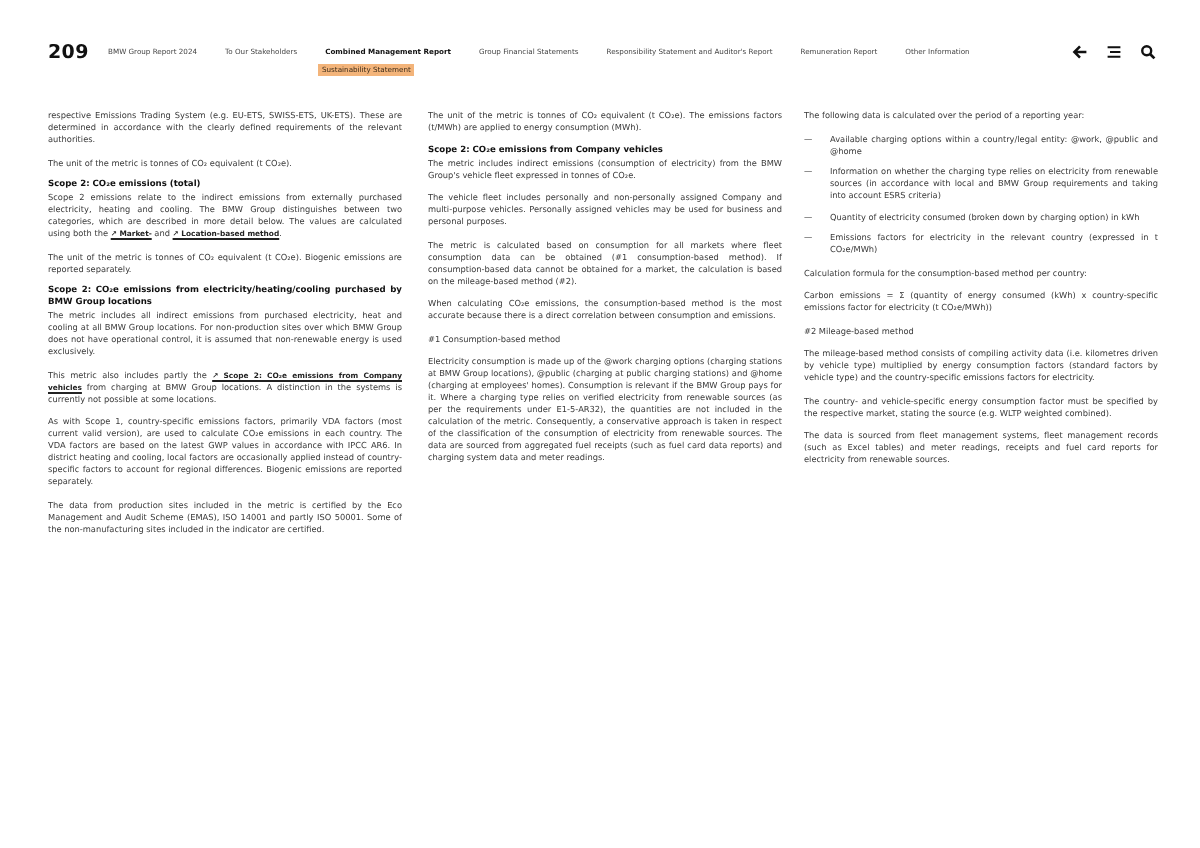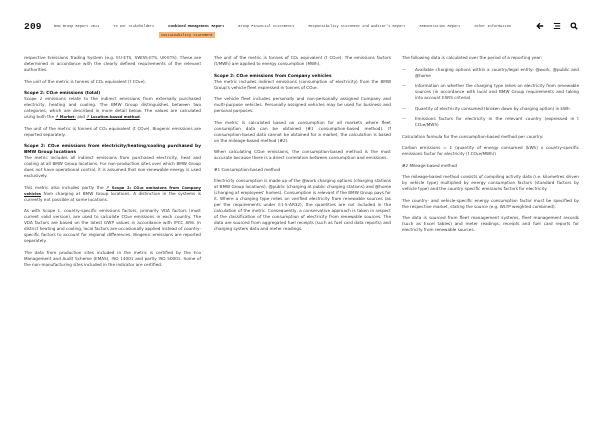--- a/index.html
+++ b/index.html
@@ -1,17 +1,17 @@
 <!DOCTYPE html>
 <html><head>
 <meta charset="utf-8">
 <style>
   html, body { margin: 0; padding: 0; background: #ffffff; }
   body { width: 600px; height: 424px; overflow: hidden; position: relative; font-family: "DejaVu Sans", sans-serif; color: #262626; }
-  .header { position: absolute; left: 0; top: 0; width: 600px; height: 42px; font-family: Liberation Mono, monospace; }
+  .header { position: absolute; left: 0; top: 0; width: 600px; height: 42px; }
   .page-num { position: absolute; left: 24px; top: 21px; font-size: 9.5px; font-weight: bold; color: #111; letter-spacing: 0.2px; }
   .nav { position: absolute; left: 54px; top: 24px; display: flex; font-size: 3.6px; color: #444; }
   .nav-item { margin-right: 14px; white-space: nowrap; cursor: pointer; }
   .nav-item.active { font-weight: bold; color: #111; }
   .sub-tab { position: absolute; left: 159px; top: 32px; font-size: 3.6px; background: #f3b47a; color: #3a2a18; padding: 1px 2px; white-space: nowrap; cursor: pointer; }
   .icons { position: absolute; left: 536px; top: 22px; display: flex; gap: 9px; align-items: center; }
   .icon { width: 8px; height: 8px; display: block; cursor: pointer; }
   .col { position: absolute; top: 55px; width: 177px; font-size: 4.15px; line-height: 6.0px; color: #3a3a3a; text-align: justify; }
   .col p { margin: 0 0 5.5px 0; }
   .col h3 { margin: 0; font-size: 4.3px; line-height: 6.0px; font-weight: bold; color: #111; }

